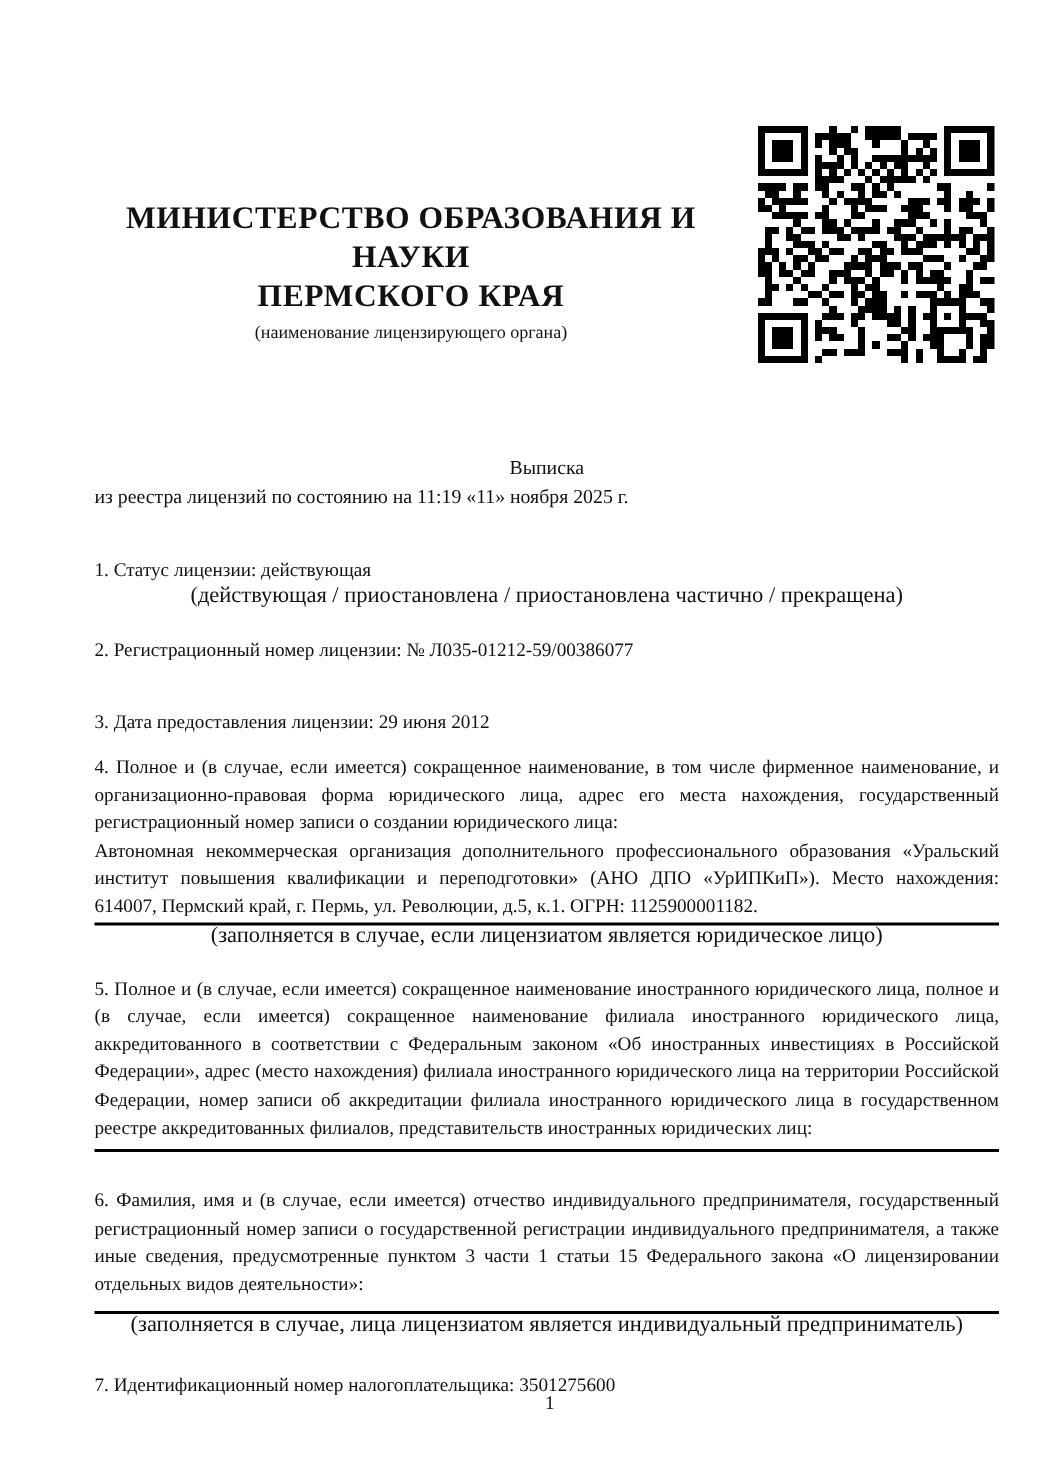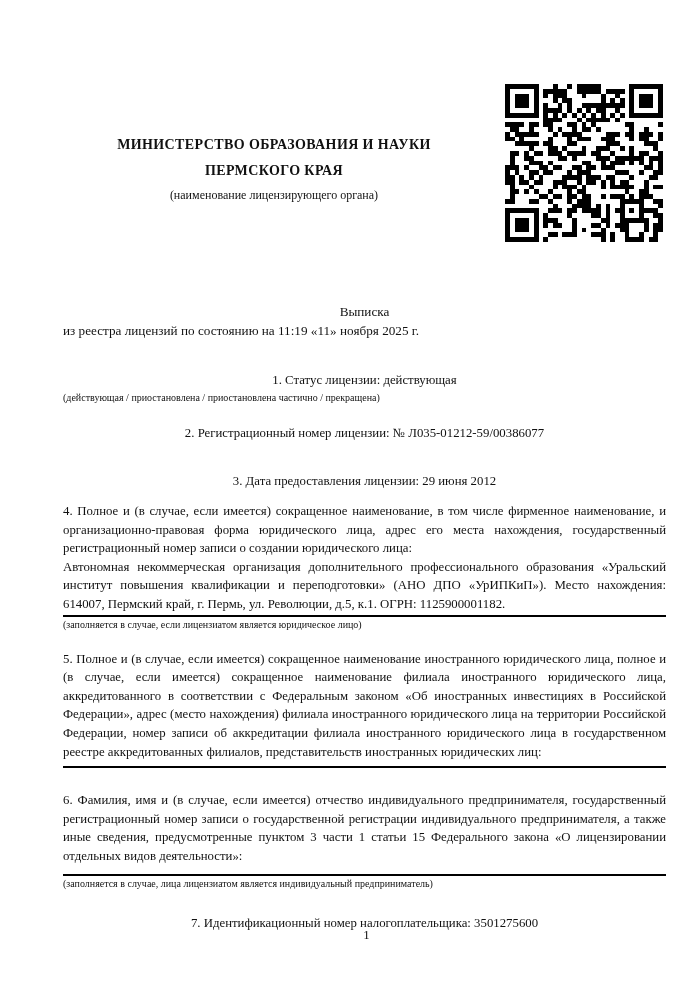--- a/index.html
+++ b/index.html
@@ -14,21 +14,21 @@
     overflow: hidden;
   }
   .ministry {
     position: absolute;
     top: 132px;
     left: 62px;
     width: 424px;
     text-align: center;
   }
   .ministry-name {
-    font-size: 14px;
+    font-size: 21px;
     font-weight: bold;
     letter-spacing: 0.4px;
     line-height: 26px;
   }
   .ministry-caption {
     margin-top: 5px;
     font-size: 12px;
     line-height: 12px;
   }
   .qr {
@@ -42,24 +42,25 @@
   .content {
     position: absolute;
     top: 303px;
     left: 63px;
     width: 603px;
     font-size: 12.8px;
     line-height: 18.6px;
   }
   .doc-title { text-align: center; font-size: 13.2px; }
   .doc-subtitle { text-align: left; font-size: 13.2px; }
-  .body-text { text-align: center; }
+  .body-text { text-align: left; }
   .just { text-align: justify; }
   .caption {
-    font-size: 10px;
+    text-align: center;
+    font-size: 15px;
     line-height: 13px;
     margin-top: 1px;
   }
   .rule {
     border-top: 2px solid #000;
     height: 0;
     margin-top: 1px;
   }
   .page-number {
     position: absolute;

